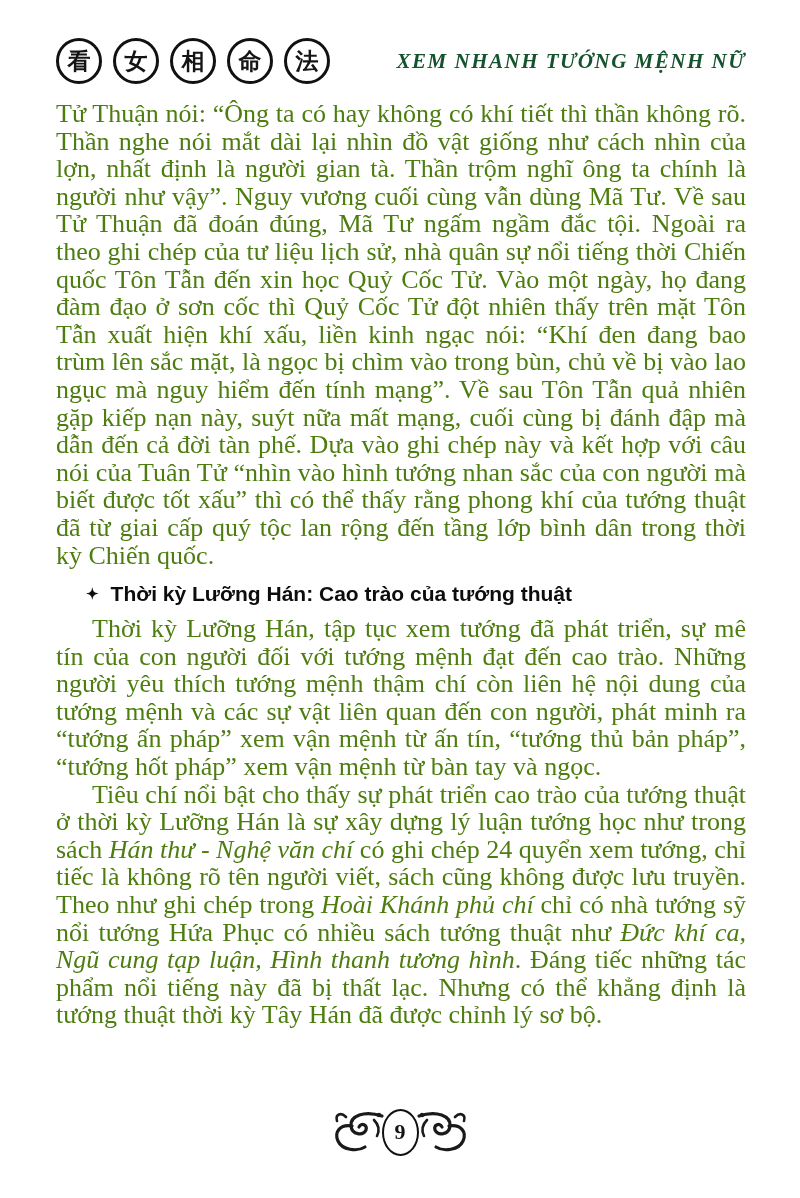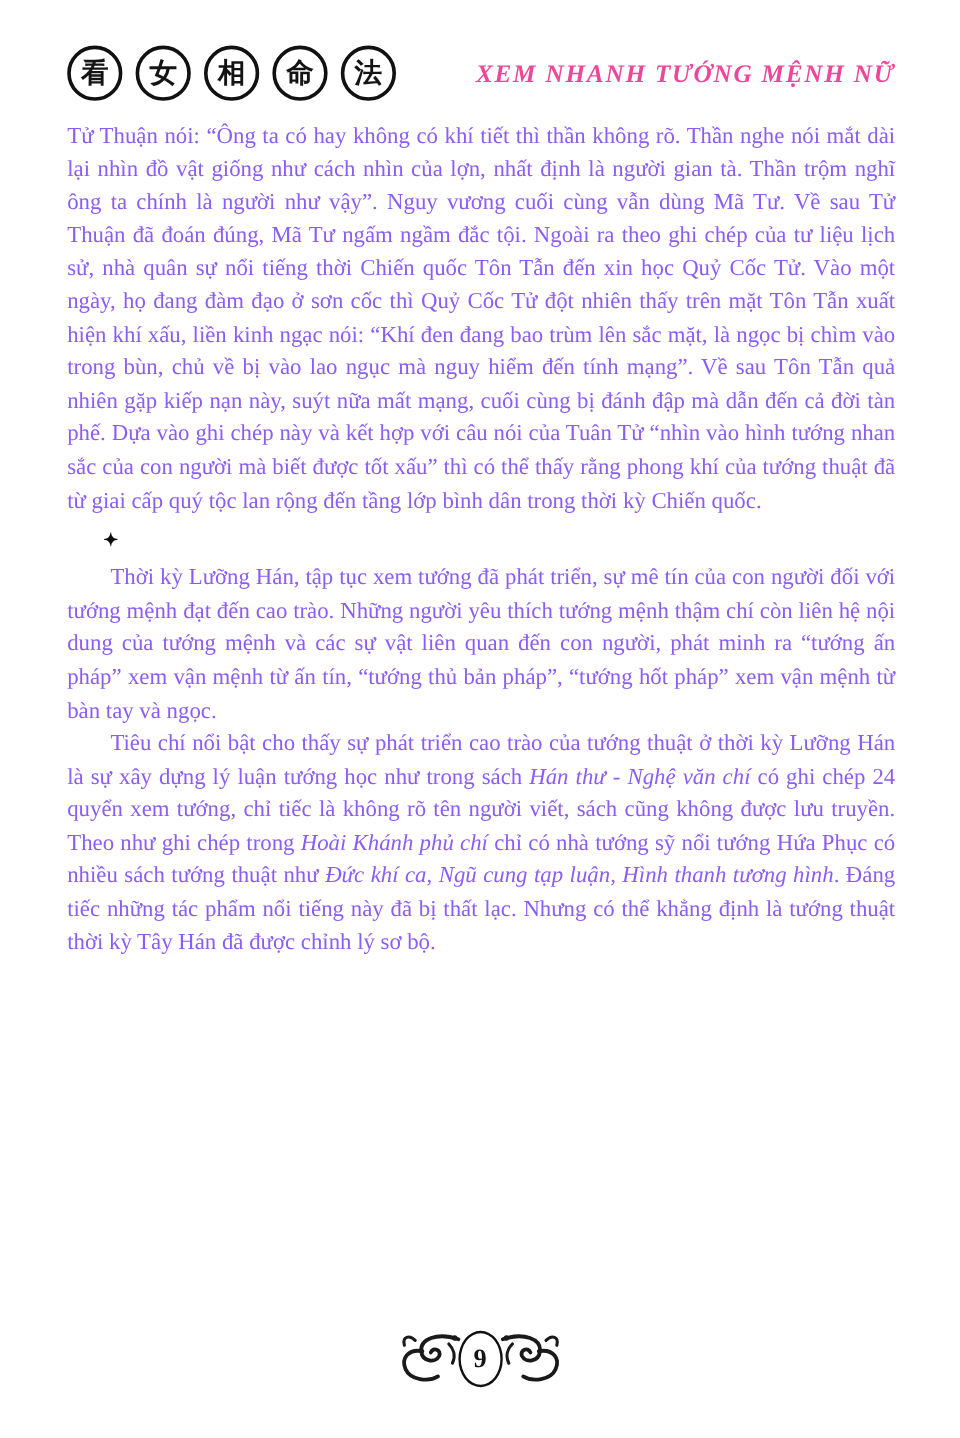--- a/index.html
+++ b/index.html
@@ -22,29 +22,29 @@
     width:40px;height:40px;
     border:3px solid #111;border-radius:50%;
     display:flex;align-items:center;justify-content:center;
     font-size:23px;font-weight:700;line-height:1;
     font-family:"DejaVu Sans", sans-serif;
   }
   .running-title{
     font-family:"Liberation Serif", serif;
     font-style:italic;font-weight:bold;
     font-size:21px;letter-spacing:1.5px;
-    color:#ec4899;
+    color:#14532d;
     white-space:nowrap;
   }
   .content p.body-par{
     margin:0;
-    font-size:19px;
+    font-size:26px;
     line-height:27.6px;
     text-align:justify;
-    color:#8b5cf6;
+    color:#4d7c0f;
   }
   .body-par.indent{text-indent:36px;}
   .it{font-style:italic;}
   .heading{
     display:flex;align-items:center;gap:12px;
     margin:13px 0 9px 30px;
     font-family:"Liberation Sans", sans-serif;
     font-weight:bold;font-size:21px;color:#0d0d0d;
   }
   .heading .orn{font-size:15px;line-height:1;transform:translateY(-1px);}
@@ -76,20 +76,21 @@
         <span class="seal">命</span>
         <span class="seal">法</span>
       </div>
     <div class="running-title">XEM NHANH TƯỚNG MỆNH NỮ</div>
   </div>
 
   <div class="content">
       <p class="body-par"><span>Tử Thuận nói: “Ông ta có hay không có khí tiết thì thần không rõ. Thần nghe nói mắt dài lại nhìn đồ vật giống như cách nhìn của lợn, nhất định là người gian tà. Thần trộm nghĩ ông ta chính là người như vậy”. Nguy vương cuối cùng vẫn dùng Mã Tư. Về sau Tử Thuận đã đoán đúng, Mã Tư ngấm ngầm đắc tội. Ngoài ra theo ghi chép của tư liệu lịch sử, nhà quân sự nổi tiếng thời Chiến quốc Tôn Tẫn đến xin học Quỷ Cốc Tử. Vào một ngày, họ đang đàm đạo ở sơn cốc thì Quỷ Cốc Tử đột nhiên thấy trên mặt Tôn Tẫn xuất hiện khí xấu, liền kinh ngạc nói: “Khí đen đang bao trùm lên sắc mặt, là ngọc bị chìm vào trong bùn, chủ về bị vào lao ngục mà nguy hiểm đến tính mạng”. Về sau Tôn Tẫn quả nhiên gặp kiếp nạn này, suýt nữa mất mạng, cuối cùng bị đánh đập mà dẫn đến cả đời tàn phế. Dựa vào ghi chép này và kết hợp với câu nói của Tuân Tử “nhìn vào hình tướng nhan sắc của con người mà biết được tốt xấu” thì có thể thấy rằng phong khí của tướng thuật đã từ giai cấp quý tộc lan rộng đến tầng lớp bình dân trong thời kỳ Chiến quốc.</span></p>
       <div class="heading">
         <span class="orn">✦</span>
+        <span>Thời kỳ Lưỡng Hán: Cao trào của tướng thuật</span>
       </div>
       <p class="body-par indent"><span>Thời kỳ Lưỡng Hán, tập tục xem tướng đã phát triển, sự mê tín của con người đối với tướng mệnh đạt đến cao trào. Những người yêu thích tướng mệnh thậm chí còn liên hệ nội dung của tướng mệnh và các sự vật liên quan đến con người, phát minh ra “tướng ấn pháp” xem vận mệnh từ ấn tín, “tướng thủ bản pháp”, “tướng hốt pháp” xem vận mệnh từ bàn tay và ngọc.</span></p>
       <p class="body-par indent"><span>Tiêu chí nổi bật cho thấy sự phát triển cao trào của tướng thuật ở thời kỳ Lưỡng Hán là sự xây dựng lý luận tướng học như trong sách </span><span class="it">Hán thư - Nghệ văn chí</span><span> có ghi chép 24 quyển xem tướng, chỉ tiếc là không rõ tên người viết, sách cũng không được lưu truyền. Theo như ghi chép trong </span><span class="it">Hoài Khánh phủ chí</span><span> chỉ có nhà tướng sỹ nổi tướng Hứa Phục có nhiều sách tướng thuật như </span><span class="it">Đức khí ca, Ngũ cung tạp luận, Hình thanh tương hình</span><span>. Đáng tiếc những tác phẩm nổi tiếng này đã bị thất lạc. Nhưng có thể khẳng định là tướng thuật thời kỳ Tây Hán đã được chỉnh lý sơ bộ.</span></p>
     </div>
 
   <div class="footer">
     <svg class="dragon" viewBox="0 0 58 48" xmlns="http://www.w3.org/2000/svg">
       <path d="M52 8 C34 2 20 8 21 18 C22 27 33 28 36 22 C38 17 31 14 29 19" stroke="#1a1a1a" stroke-width="3.2" fill="none" stroke-linecap="round"></path>
       <path d="M22 18 C10 16 4 24 8 33 C12 42 27 44 35 39" stroke="#1a1a1a" stroke-width="3.2" fill="none" stroke-linecap="round"></path>
       <path d="M16 9 C11 4 5 6 7 13" stroke="#1a1a1a" stroke-width="2.6" fill="none" stroke-linecap="round"></path>

